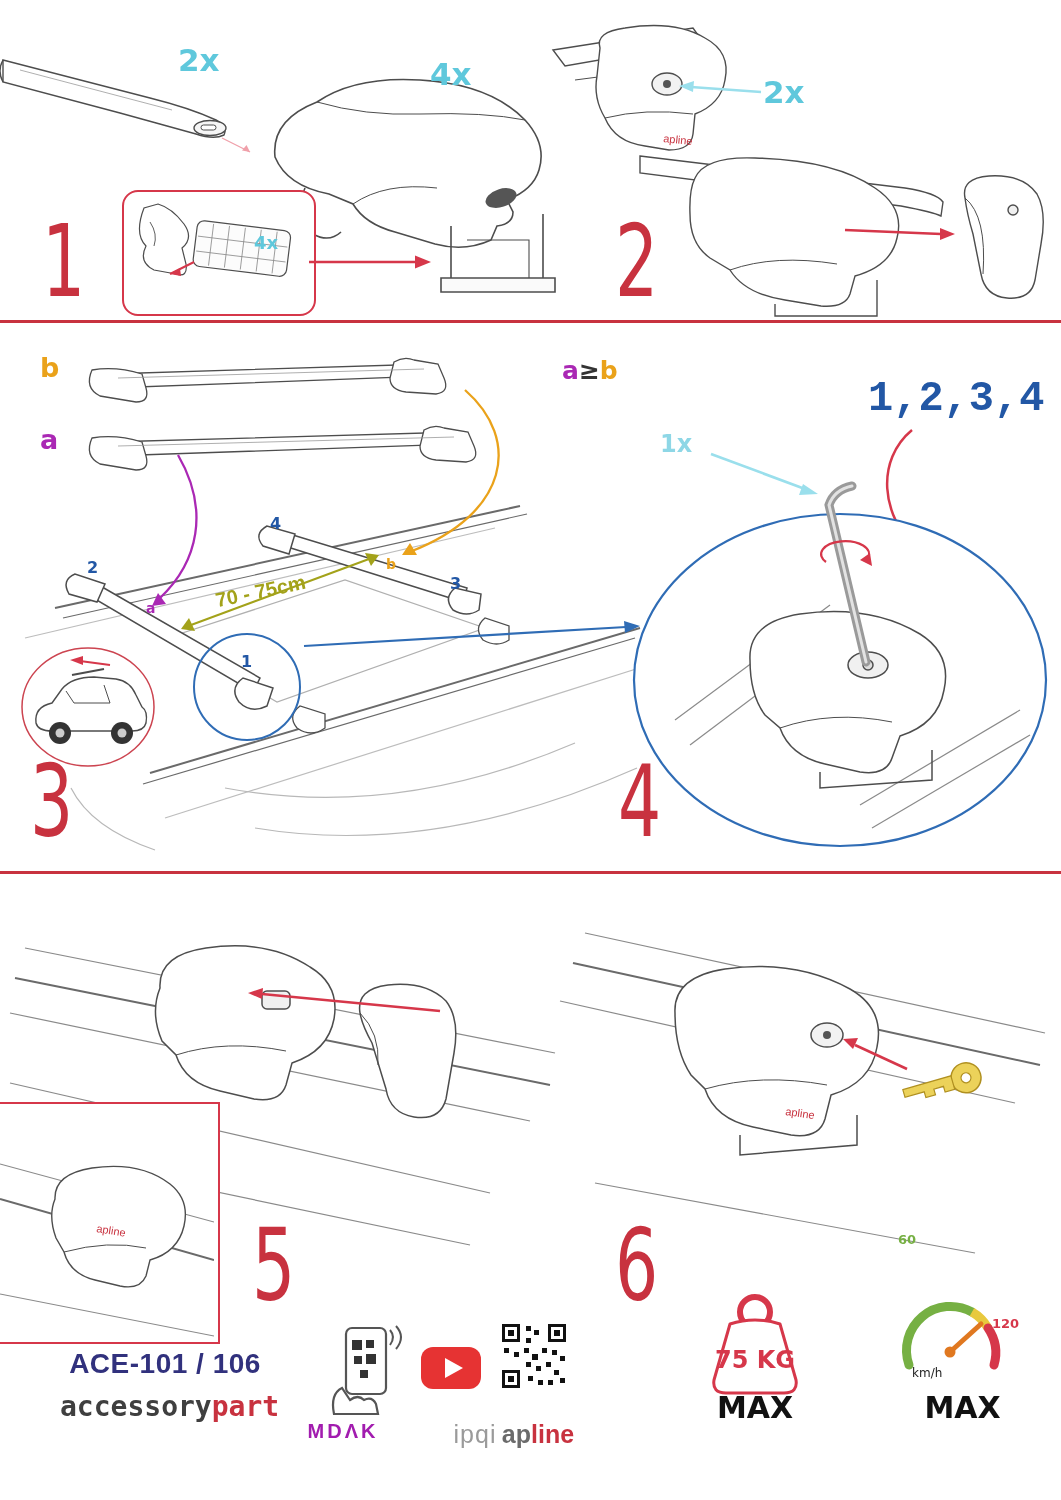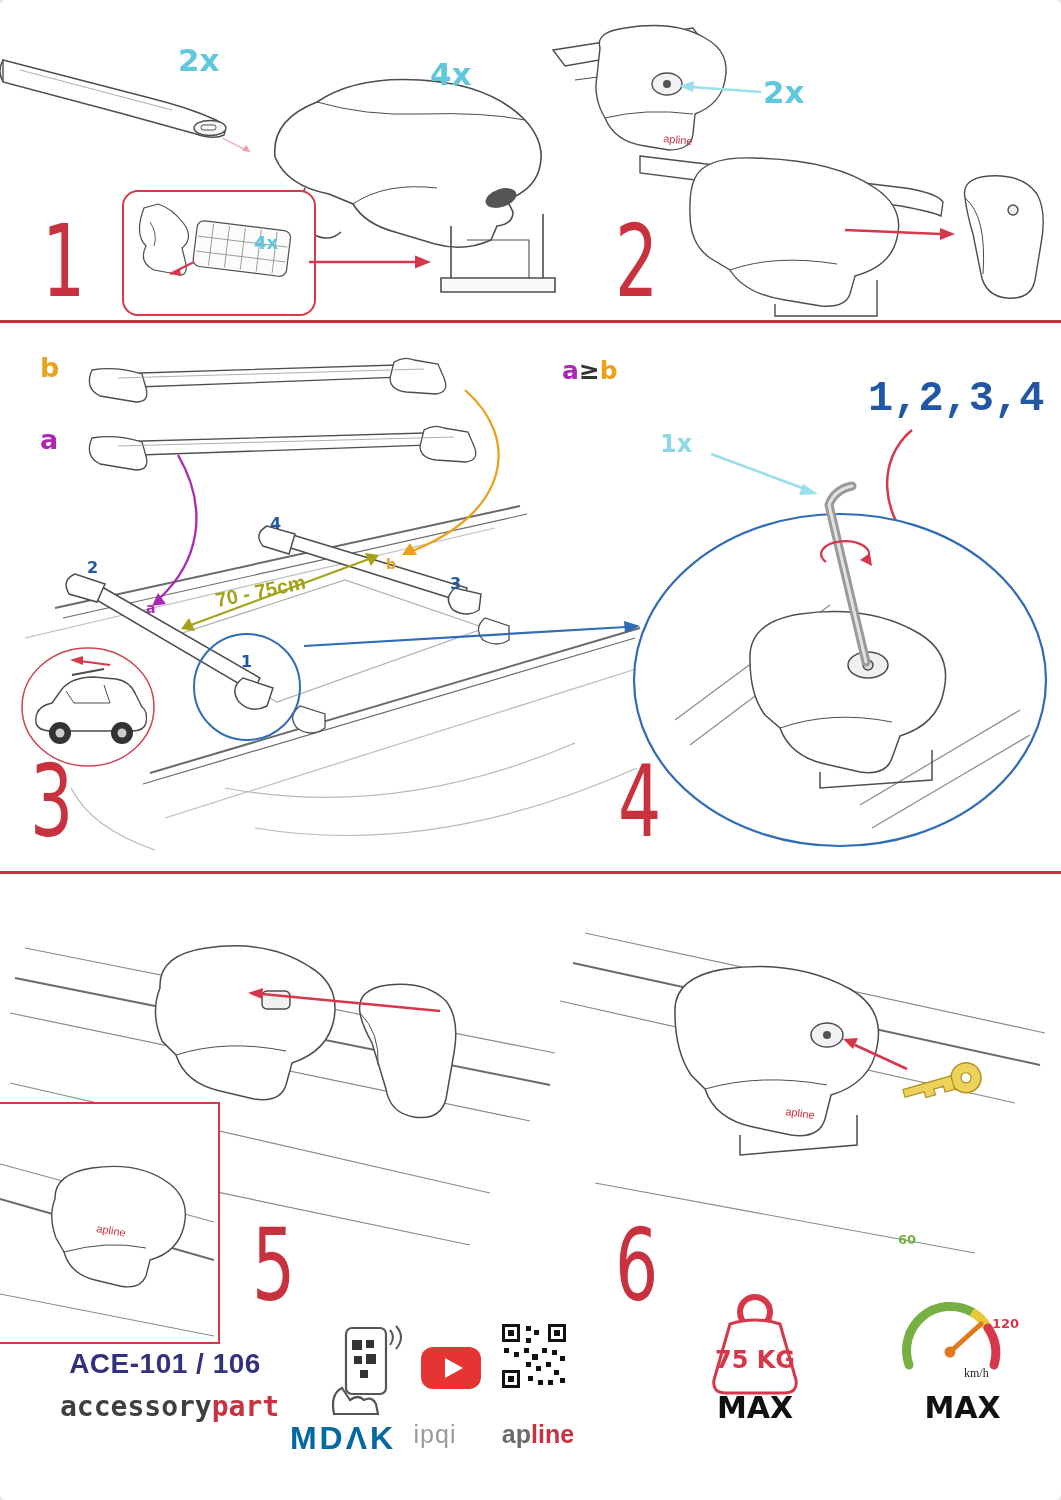--- a/index.html
+++ b/index.html
@@ -1,16 +1,16 @@
 <!DOCTYPE html>
 <html><head>
 <meta charset="utf-8">
 <style>
   html,body{margin:0;padding:0;background:#e8e8e8;}
-  .page{position:relative;width:1061px;height:1500px;background:#ffffff;margin:0 auto;overflow:hidden;font-family:"Liberation Sans",sans-serif;border-radius:6px;}
+  .page{position:relative;width:1061px;height:1500px;background:#ffffff;margin:0 auto;overflow:hidden;font-family:"Liberation Sans",sans-serif;}
   .abs{position:absolute;}
   svg.abs{overflow:visible;}
   .stepnum{position:absolute;color:#c8323f;font-family:"DejaVu Sans",sans-serif;font-size:100px;line-height:1;transform:scaleX(.68);transform-origin:left top;font-weight:400;}
   .qty{position:absolute;color:#5fc8dc;font-size:31px;font-weight:bold;font-family:"DejaVu Sans",sans-serif;}
   .qty.small{font-size:18px;}
   .qty.light{color:#8ed7e6;}
   .posnum{position:absolute;color:#2257a5;font-size:16px;font-weight:bold;font-family:"DejaVu Sans",sans-serif;}
   .bigblue{position:absolute;color:#2257a5;font-size:42px;font-weight:bold;font-family:Liberation Mono, monospace;line-height:1;}
   .divider{position:absolute;left:0;width:1061px;height:3px;background:#c8323f;}
   .barlabel{position:absolute;font-size:27px;font-weight:bold;font-family:"DejaVu Sans",sans-serif;}
@@ -19,21 +19,21 @@
   .rule{position:absolute;font-size:25px;font-weight:bold;font-family:"DejaVu Sans",sans-serif;}
   .rule .op{color:#333;}
   .redbox{position:absolute;border:2px solid #d6374a;background:#fff;}
   .round{border-radius:16px;}
   .dim-label{position:absolute;color:#a3a21a;font-size:20px;font-weight:bold;transform:rotate(-12deg);}
   .model{position:absolute;color:#31317d;font-size:28px;font-weight:bold;letter-spacing:.5px;text-align:center;}
   .brand{position:absolute;font-family:"DejaVu Sans Mono",monospace;font-size:28px;font-weight:bold;}
   .brand .g{color:#3f3f3f;}
   .brand .r{color:#c8323f;}
   .partner{position:absolute;text-align:center;font-weight:bold;}
-  .mdak{color:#0369a1;font-size:32px;letter-spacing:3px;}
+  .mdak{color:#a21caf;font-size:20px;letter-spacing:3px;}
   .ipqi{color:#9a9a9a;font-size:25px;font-weight:normal;letter-spacing:1px;}
   .apline .g{color:#6b6b6b;}
   .apline .r{color:#c8323f;margin-top:20px;}
   .apline{font-size:25px;}
   .maxlbl{position:absolute;color:#111;font-size:30px;font-weight:bold;text-align:center;font-family:"DejaVu Sans",sans-serif;}
   .weightval{position:absolute;color:#d6374a;font-size:24px;font-weight:bold;text-align:center;font-family:"DejaVu Sans",sans-serif;}
   .speedlbl{position:absolute;font-size:13px;font-weight:bold;font-family:"DejaVu Sans",sans-serif;}
   .kmh{position:absolute;color:#222;font-size:12px;font-family:"DejaVu Sans",sans-serif;}
 </style>
 </head>
@@ -340,21 +340,21 @@
     <path d="M68 8 q6 7 0 15" stroke="#555555" fill="none" stroke-width="2"></path>
     <path d="M74 4 q10 11 0 23" stroke="#555555" fill="none" stroke-width="2"></path>
     <path d="M12 92 Q8 72 20 66 L28 78 Q36 72 42 78 Q50 74 54 82 L56 92 Z" fill="#ffffff" stroke="#555555" stroke-width="2.2"></path>
   </svg>
   <div class="partner mdak" style="left:288px;top:1420px;width:110px;">MDΛK</div>
 
   <svg class="abs" style="left:420px;top:1346px;" width="62" height="44" viewBox="0 0 62 44">
     <rect x="1" y="1" width="60" height="42" rx="12" fill="#e63333"></rect>
     <path d="M25 12 L43 22 L25 32 Z" fill="#ffffff"></path>
   </svg>
-  <div class="partner ipqi" style="left:398px;top:1420px;width:74px;">ipqi</div>
+  <div class="partner ipqi" style="left:438px;top:1420px;width:74px;">ipqi</div>
 
   <svg class="abs" style="left:502px;top:1324px;" width="64" height="64" viewBox="0 0 64 64">
     <g fill="#111111">
       <rect x="0" y="0" width="18" height="18"></rect>
         <rect x="46" y="0" width="18" height="18"></rect>
         <rect x="0" y="46" width="18" height="18"></rect>
     </g>
     <g fill="#ffffff">
       <rect x="3" y="3" width="12" height="12"></rect>
         <rect x="49" y="3" width="12" height="12"></rect>
@@ -397,16 +397,16 @@
 
   <svg class="abs" style="left:888px;top:1288px;" width="125" height="104" viewBox="0 0 125 104">
     <path d="M21 77 A 44 44 0 0 1 84 24" stroke="#76b043" stroke-width="9" fill="none" stroke-linecap="round"></path>
     <path d="M84 24 A 44 44 0 0 1 100 40" stroke="#e8c93e" stroke-width="9" fill="none"></path>
     <path d="M100 40 A 44 44 0 0 1 106 77" stroke="#d6374a" stroke-width="9" fill="none" stroke-linecap="round"></path>
     <path d="M62 64 L93 36" stroke="#e07820" stroke-width="5" stroke-linecap="round"></path>
     <circle cx="62" cy="64" r="5.5" fill="#e07820"></circle>
   </svg>
   <div class="speedlbl" style="left:898px;top:1232px;color:#76b043;">60</div>
   <div class="speedlbl" style="left:992px;top:1316px;color:#d6374a;">120</div>
-  <div class="kmh" style="left:964px;top:1366px;font-family:Liberation Serif, serif;">km/h</div>
+  <div class="kmh" style="left:912px;top:1366px;">km/h</div>
   <div class="maxlbl" style="left:915px;top:1390px;width:95px;">MAX</div>
 
 </div>
 
 </body></html>

